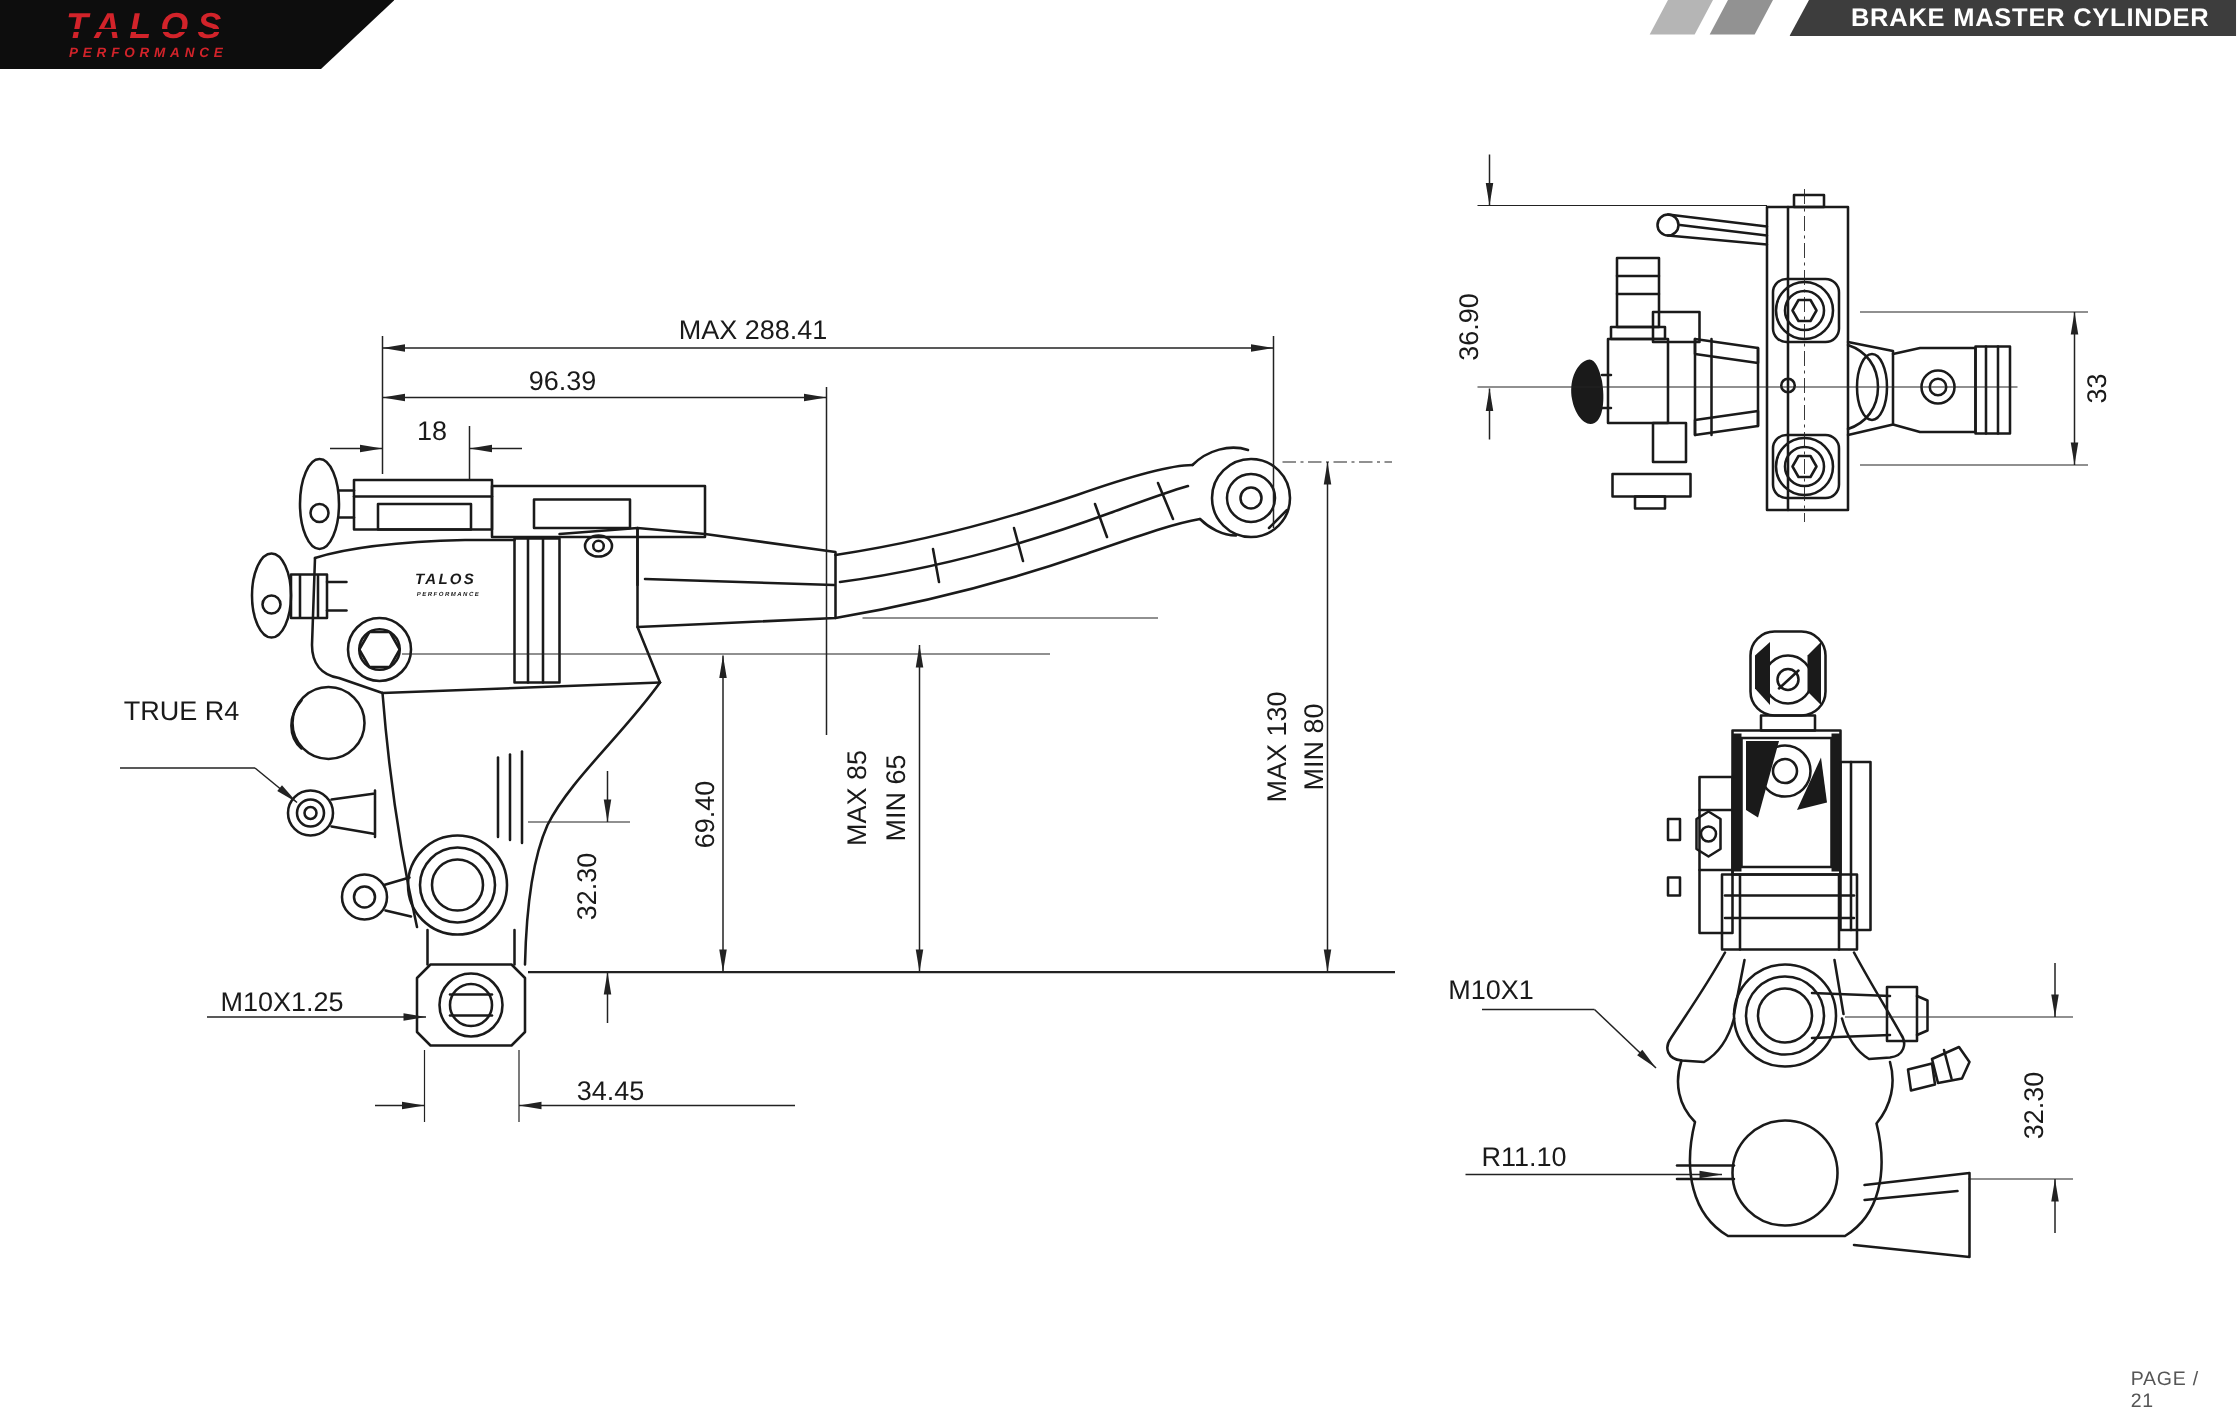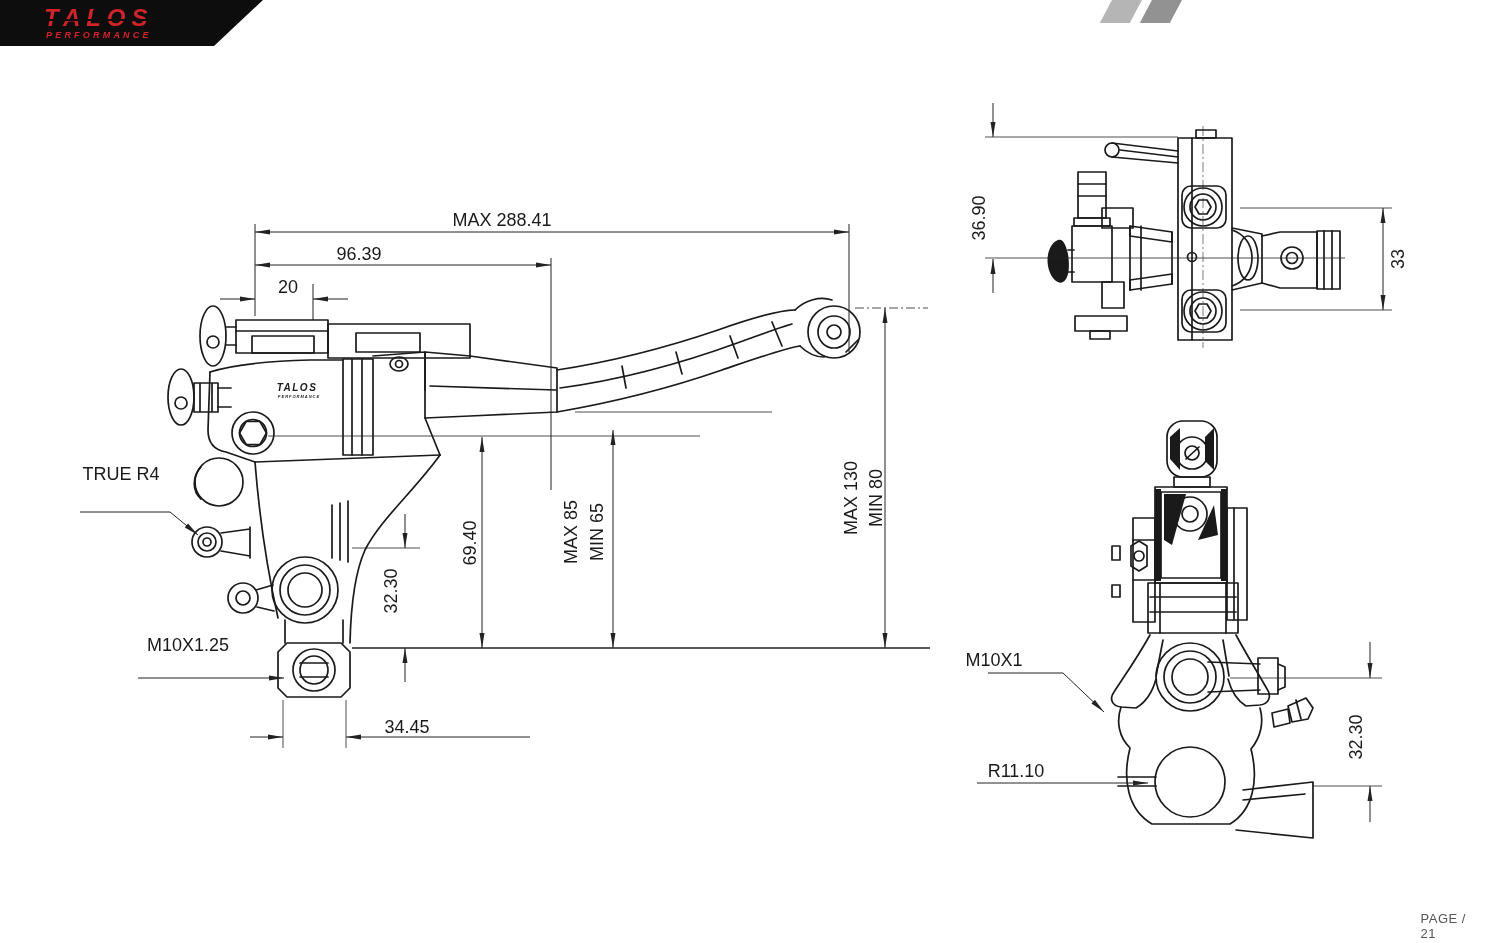--- a/index.html
+++ b/index.html
@@ -39,20 +39,23 @@
 <body>
 
 <div class="sheet">
 
   <div class="logo-banner">
     <div class="logo-talos">TALOS</div>
     <div class="logo-perf">PERFORMANCE</div>
   </div>
   <div class="stripe s1"></div>
   <div class="stripe s2"></div>
+  <div class="title-banner">
+    <span>BRAKE MASTER CYLINDER</span>
+  </div>
 
   <svg class="draw" width="1491" height="943" viewBox="0 0 1491 943" aria-hidden="true">
     <defs>
       <marker id="arw" viewBox="0 0 16 6" markerWidth="16" markerHeight="6" refX="15.5" refY="3" orient="auto-start-reverse" markerUnits="userSpaceOnUse">
         <path d="M0.5,0.5 L15.5,3 L0.5,5.5 Z" fill="#222" stroke="none"></path>
       </marker>
     </defs>
 
     <g stroke="#1a1a1a" fill="none" stroke-width="1.7" stroke-linejoin="round" stroke-linecap="round">
 
@@ -295,28 +298,28 @@
       <line x1="977" y1="783" x2="1148" y2="783" marker-end="url(#arw)"></line>
 
       <line x1="1230" y1="678" x2="1382" y2="678" stroke-width="0.8"></line>
       <line x1="1312" y1="786" x2="1382" y2="786" stroke-width="0.8"></line>
       <line x1="1370" y1="642" x2="1370" y2="678" marker-end="url(#arw)"></line>
       <line x1="1370" y1="822" x2="1370" y2="786" marker-end="url(#arw)"></line>
     </g>
   </svg>
 
   <span class="lbl" style="left:502px;top:220px">MAX 288.41</span>
-  <span class="lbl" style="left:359px;top:254px">96.39</span>
-  <span class="lbl" style="left:288px;top:287px">20</span>
+  <span class="lbl" style="left:375px;top:254px">96.39</span>
+  <span class="lbl" style="left:288px;top:287px">18</span>
   <span class="lbl" style="left:121px;top:474px">TRUE R4</span>
   <span class="lbl rot" style="left:470px;top:543px">69.40</span>
   <span class="lbl rot" style="left:571px;top:532px">MAX 85</span>
   <span class="lbl rot" style="left:597px;top:532px">MIN 65</span>
   <span class="lbl rot" style="left:391px;top:591px">32.30</span>
-  <span class="lbl" style="left:188px;top:645px">M10X1.25</span>
+  <span class="lbl" style="left:188px;top:668px">M10X1.25</span>
   <span class="lbl" style="left:407px;top:727px">34.45</span>
   <span class="lbl rot" style="left:851px;top:498px">MAX 130</span>
   <span class="lbl rot" style="left:876px;top:498px">MIN 80</span>
   <span class="body-logo1" style="left:297px;top:387px">TALOS</span>
   <span class="body-logo2" style="left:299px;top:396px">PERFORMANCE</span>
 
   <span class="lbl rot" style="left:979px;top:218px">36.90</span>
   <span class="lbl rot" style="left:1398px;top:259px">33</span>
 
   <span class="lbl" style="left:994px;top:660px">M10X1</span>

